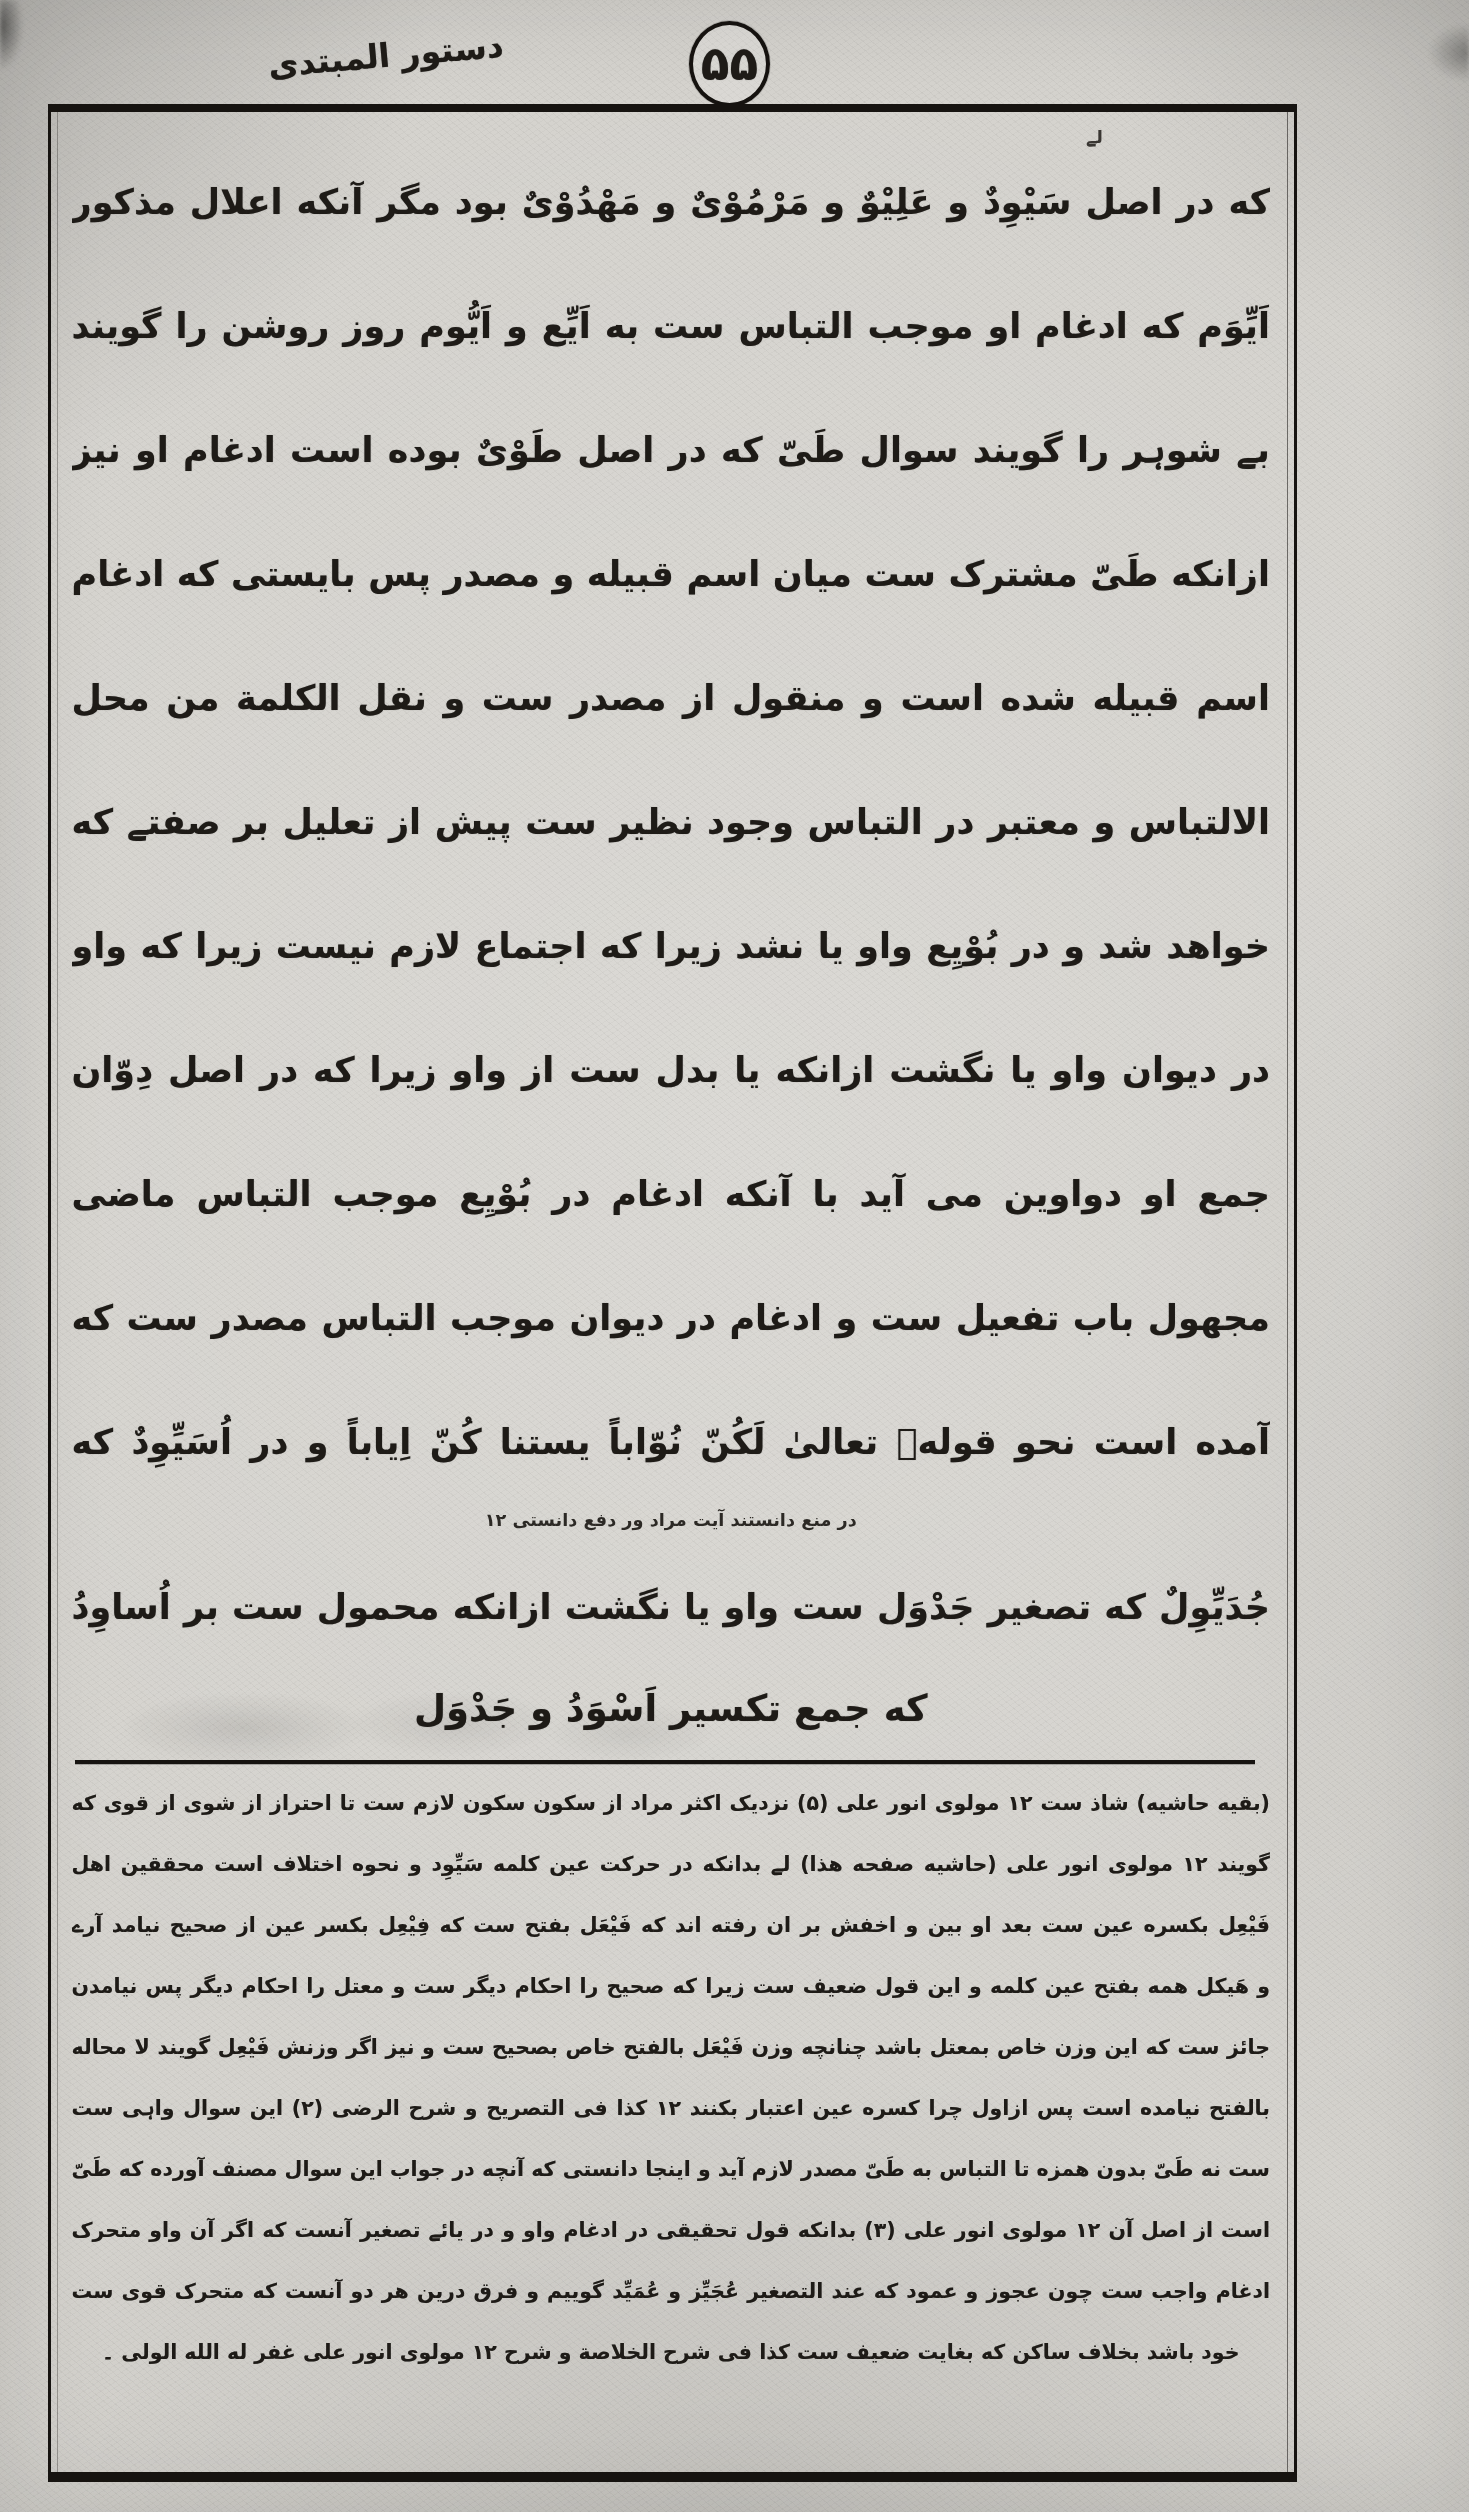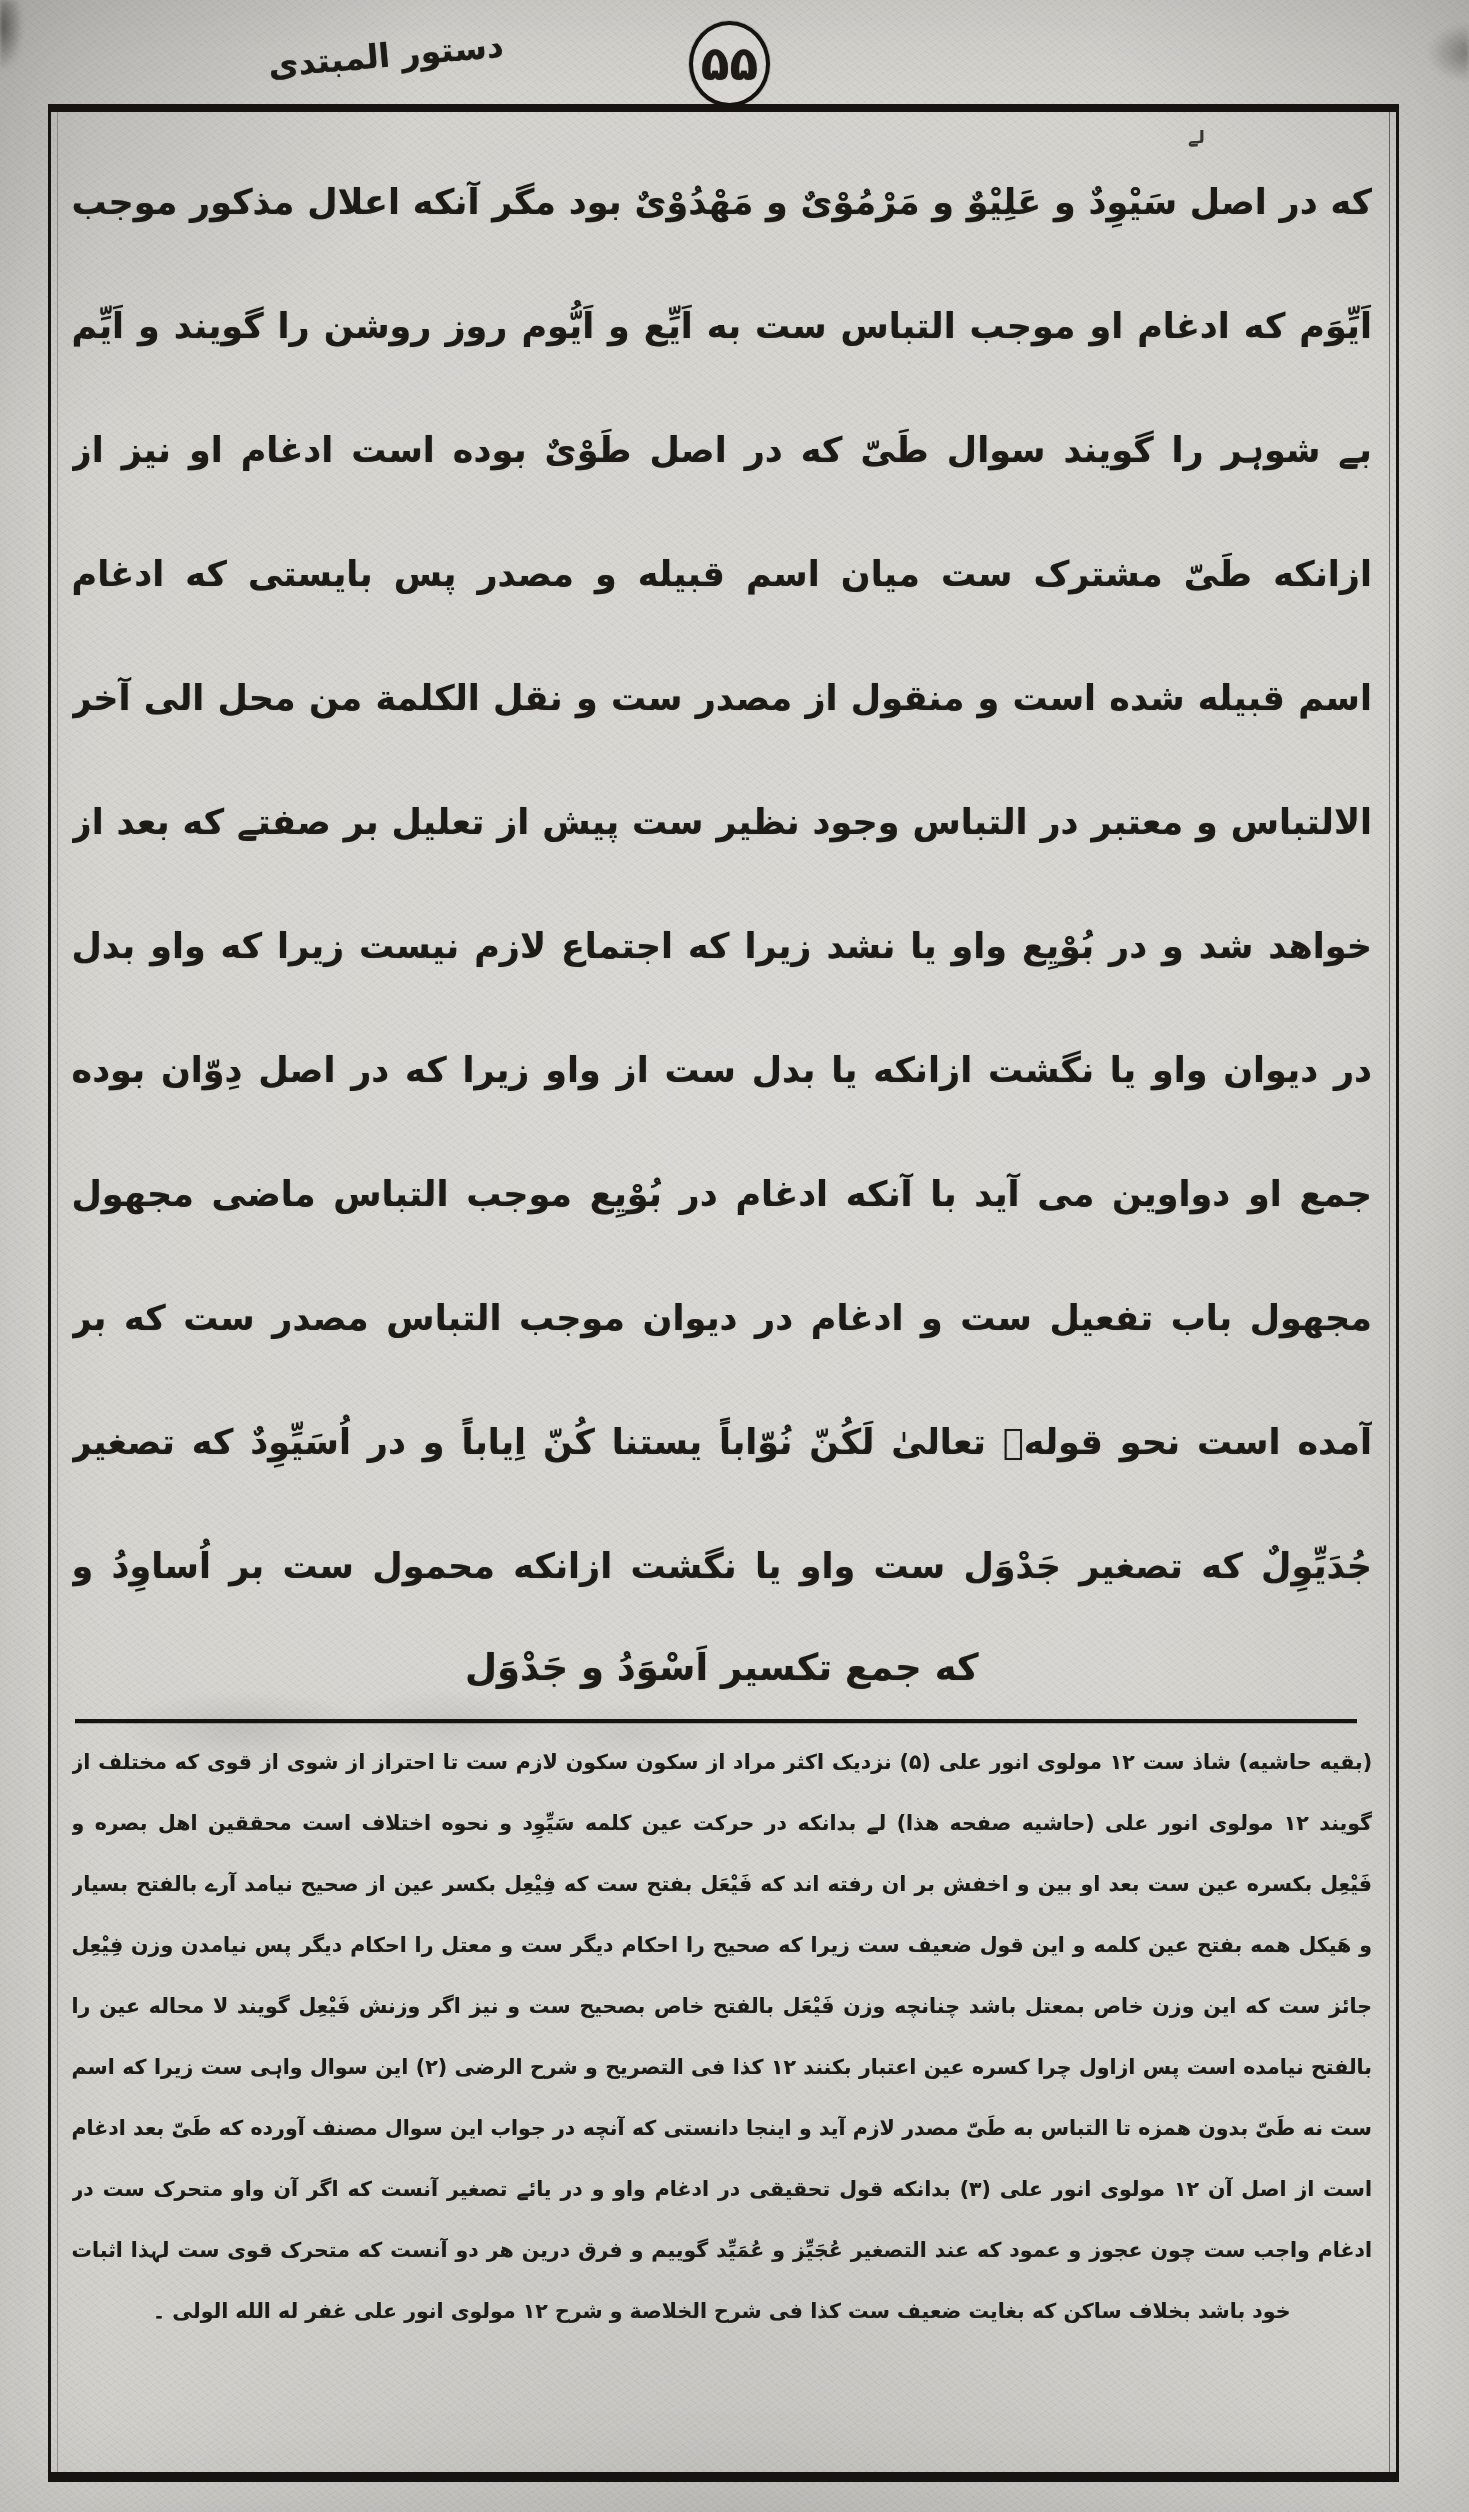--- a/index.html
+++ b/index.html
@@ -44,21 +44,21 @@
     position:absolute;left:689px;top:20.5px;
     width:73px;height:78px;
     border:4.7px solid #15120f;border-radius:50%;
     display:flex;align-items:center;justify-content:center;
     background:rgba(255,255,255,.15);
     box-shadow:0 0 0 0.9px rgba(0,0,0,.15);
   }
   .page-num{font-size:47px;font-weight:700;text-shadow:0 0 0.9px rgba(0,0,0,.5);}
   .frame{
     position:absolute;left:48px;top:104px;
-    width:1351px;height:2378px;
+    width:1249px;height:2378px;
     box-sizing:border-box;
     border:3.7px solid #161310;
     border-top-width:8.4px;
     border-bottom-width:10.2px;
     padding:0 24px 0 20.5px;
   }
   .frame::before{content:"";position:absolute;top:0;bottom:0;right:5.6px;width:1.9px;background:rgba(22,19,16,.55);}
   .frame::after{content:"";position:absolute;top:0;bottom:0;left:5.6px;width:1.9px;background:rgba(22,19,16,.30);}
   .ref-mark{position:absolute;top:15px;right:191px;font-size:17.7px;font-weight:700;opacity:.85;}
   .matn{padding-top:28px;}
@@ -126,20 +126,21 @@
       <div class="mline">اَیِّوَم که ادغام او موجب التباس ست به اَیِّع و اَیُّوم روز روشن را گویند و اَیِّم مردِ بی زن و زنِ</div>
       <div class="mline">بے شوہر را گویند سوال طَیّ که در اصل طَوْیٌ بوده است ادغام او نیز از التباس ایمن نیست</div>
       <div class="mline">ازانکه طَیّ مشترک ست میان اسم قبیله و مصدر پس بایستی که ادغام نمیکردند جواب طَیّ بعد ادغام</div>
       <div class="mline">اسم قبیله شده است و منقول از مصدر ست و نقل الکلمة من محل الی آخر لا یفضی الی</div>
       <div class="mline">الالتباس و معتبر در التباس وجود نظیر ست پیش از تعلیل بر صفتے که بعد از تعلیل بران صفت موجود</div>
       <div class="mline">خواهد شد و در بُوْیِع واو یا نشد زیرا که اجتماع لازم نیست زیرا که واو بدل ست از الف بایع و همچنین</div>
       <div class="mline">در دیوان واو یا نگشت ازانکه یا بدل ست از واو زیرا که در اصل دِوّان بوده است بدلیل آنکه</div>
       <div class="mline">جمع او دواوین می آید با آنکه ادغام در بُوْیِع موجب التباس ماضی مجهول باب مفاعله بماضی</div>
       <div class="mline">مجهول باب تفعیل ست و ادغام در دیوان موجب التباس مصدر ست که بر وزن فِعّال</div>
       <div class="mline">آمده است نحو قولهٖ تعالیٰ لَکُنّ نُوّاباً یستنا کُنّ اِیاباً و در اُسَیِّوِدٌ که تصغیر اَسْوَدُ ست و</div>
+      <div class="gloss">در منع دانستند آیت مراد ور دفع دانستی ۱۲</div>
       <div class="mline">جُدَیِّوِلٌ که تصغیر جَدْوَل ست واو یا نگشت ازانکه محمول ست بر اُساوِدُ و جَداوِل</div>
       <div class="closing">که جمع تکسیر اَسْوَدُ و جَدْوَل</div>
     </div>
 
     <div class="divider"></div>
 
     <div class="hashiya">
       <div class="fn">(بقیه حاشیه) شاذ ست ۱۲ مولوی انور علی (۵) نزدیک اکثر مراد از سکون سکون لازم ست تا احتراز از شوی از قوی که مختلف از قوی ست چون عَلِم و یعلم و بضع دیگر نیز درینجا ادغام کنند وقتی</div>
       <div class="fn">گویند ۱۲ مولوی انور علی (حاشیه صفحه هذا) لے بدانکه در حرکت عین کلمه سَیِّوِد و نحوه اختلاف است محققین اهل بصره و سیبویه بر انند که وزنش</div>
       <div class="fn">فَیْعِل بکسره عین ست بعد او بین و اخفش بر ان رفته اند که فَیْعَل بفتح ست که فِیْعِل بکسر عین از صحیح نیامد آرے بالفتح بسیار آمده چون صَیرَف و ضَیغَم</div>

